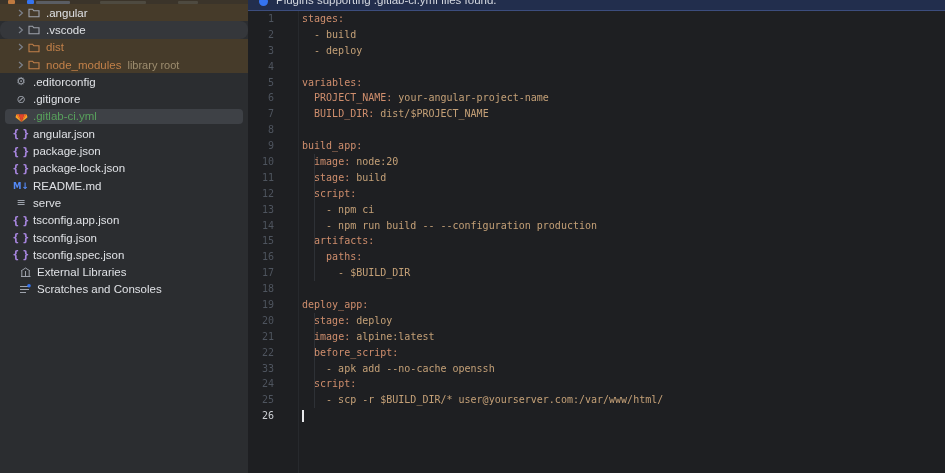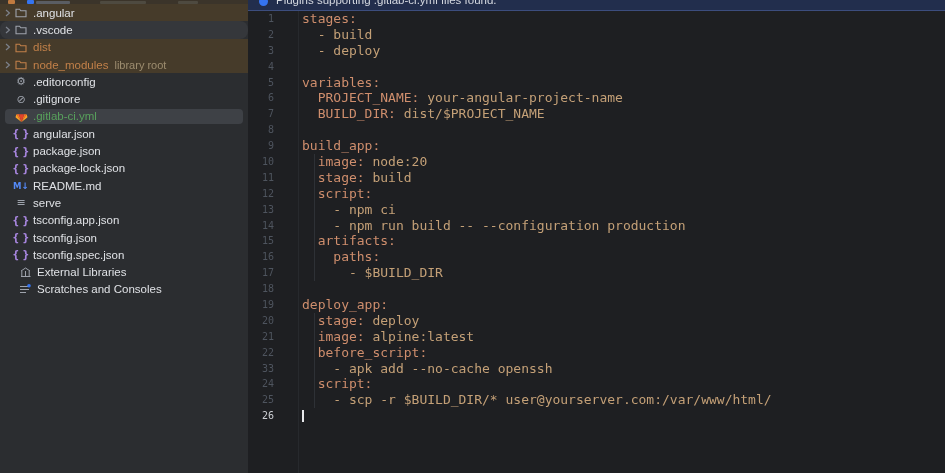--- a/index.html
+++ b/index.html
@@ -27,21 +27,21 @@
   .top-strip .icon-frag { position:absolute; top:0; width:7px; height:4px; border-radius:1px; }
   .top-strip .icon-frag.orange { left:8px;  background:#c07a3f; }
   .top-strip .icon-frag.blue   { left:27px; background:#3574f0; }
 
   .tree { position:absolute; left:0; top:4px; width:248px; }
   .tree-row {
     position:relative; height:17.3px; display:flex; align-items:center;
     font-size:11.5px; color:#dfe1e5; cursor:default; white-space:nowrap;
   }
   .tree-row > * { position:relative; z-index:1; }
-  .tree-row.pad-folder { padding-left:3px; }
+  .tree-row.pad-folder { padding-left:16px; }
   .tree-row.pad-file   { padding-left:14px; }
   .tree-row.pad-root   { padding-left:18px; }
   .tree-row.excluded-row { background:#463b2a; }
   .tree-row.subtle-row   { background:#35373b;border-radius:8px; }
   .tree-row.selected::before {
     content:""; position:absolute; left:5px; right:5px; top:1px; bottom:1px;
     background:#3e4146; border-radius:4px; z-index:0;
   }
   .chev { width:9px; margin-right:2px; display:flex; align-items:center; justify-content:center; }
   .tree-icon {
@@ -74,21 +74,21 @@
   .gutter { position:absolute; left:0; top:11px; width:50px; }
   .gutter-num {
     width:26px; height:15.9px; line-height:15.9px; text-align:right;
     font-family:"DejaVu Sans Mono", monospace; font-size:10px; color:#4e545e;
   }
   .gutter-num.active { color:#ccced3; }
   .gutter-border { position:absolute; left:50px; top:11px; bottom:0; width:1px; background:#27292d; }
 
   .code-lines {
     position:absolute; left:54px; top:11px;
-    font-family:"DejaVu Sans Mono", monospace; font-size:13px;
+    font-family:"DejaVu Sans Mono", monospace; font-size:10px;
     line-height:15.9px; white-space:pre;
   }
   .code-line { height:15.9px; }
   .seg-key { color:#cf8e6d; }
   .seg-val { color:#c4a077; }
 
   .indent-guide { position:absolute; width:1px; background:#2e3136; }
   .guide-1 { left:66px; top:154px; height:127px; }
   .guide-2 { left:66px; top:313px; height:95px; }
 

